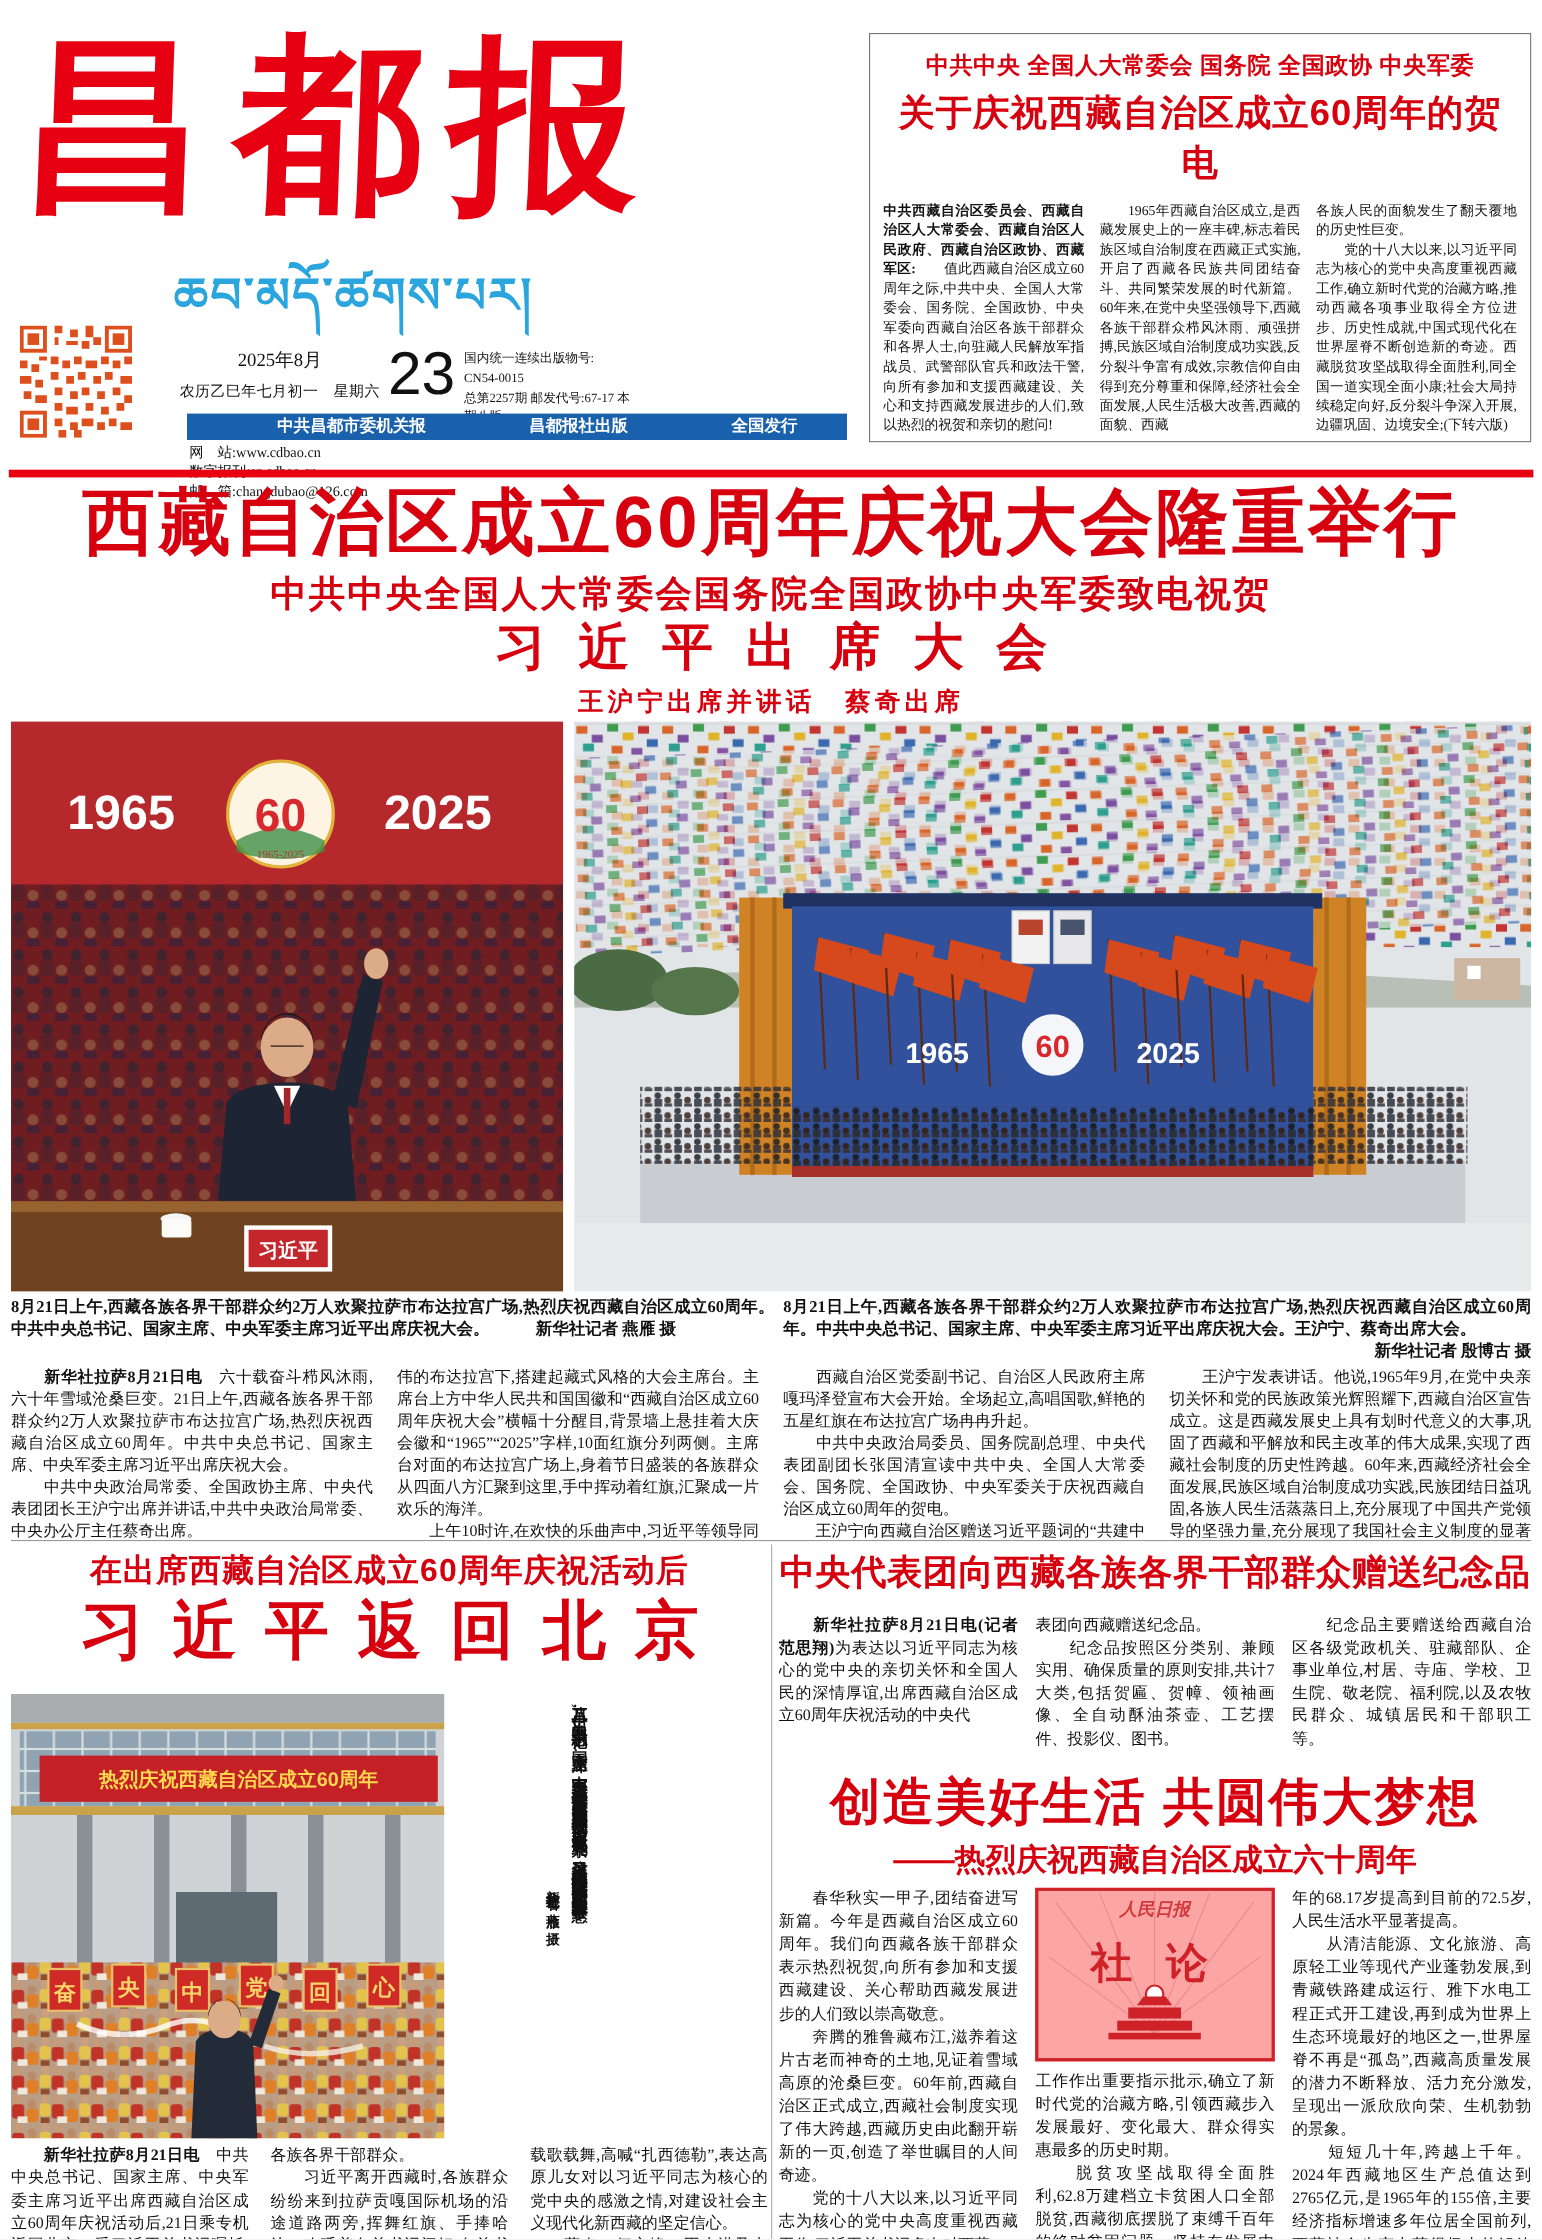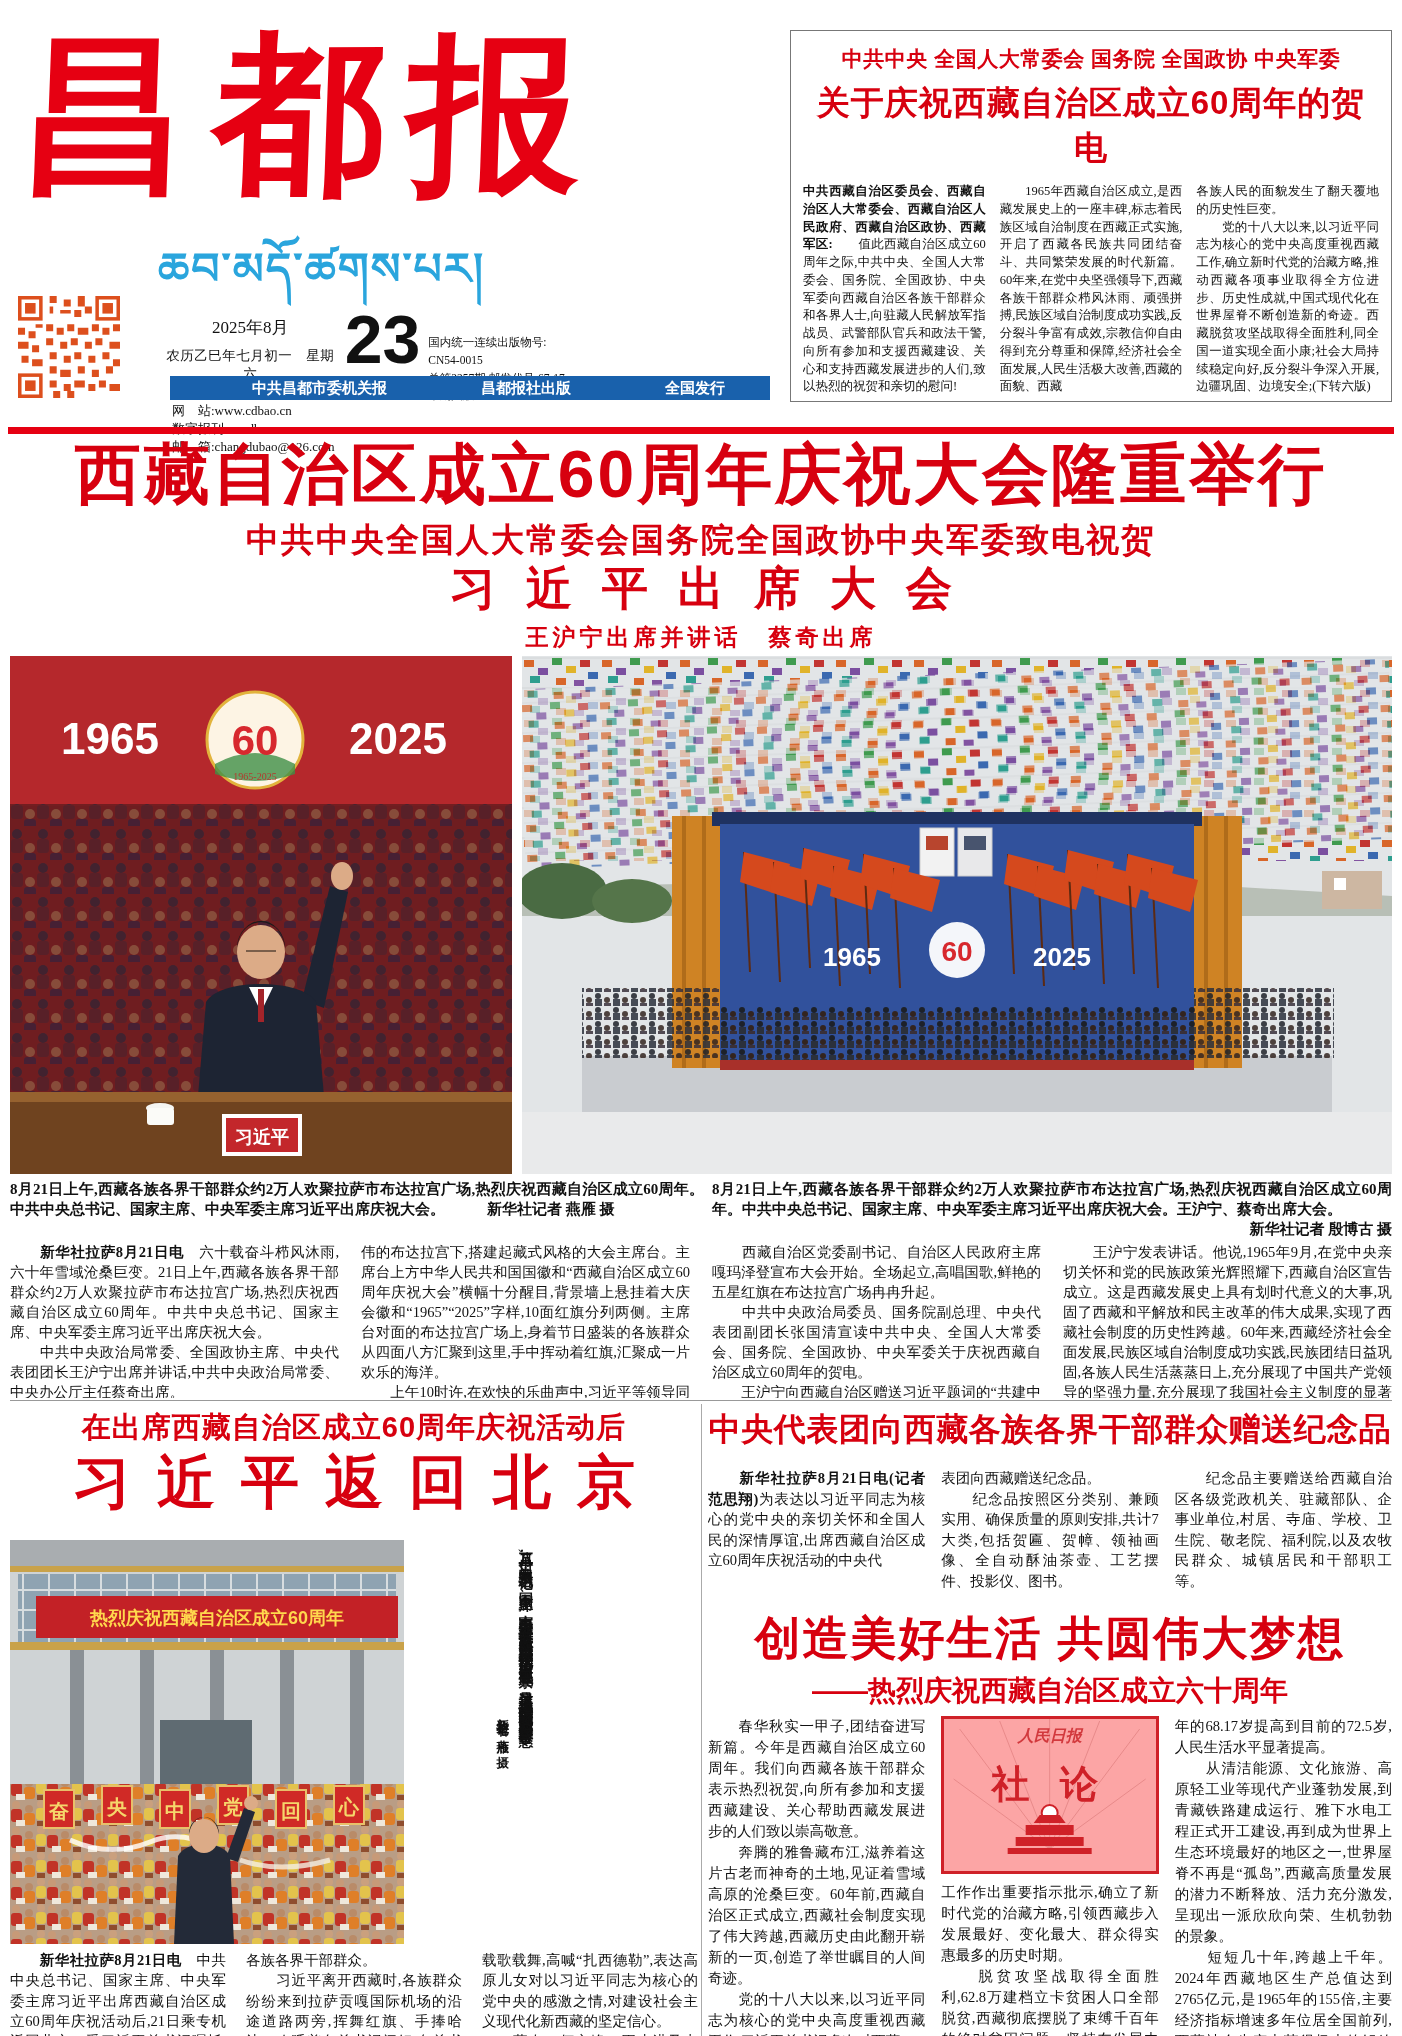--- a/index.html
+++ b/index.html
@@ -16,22 +16,22 @@
   .m-title{left:18px;top:4px;width:562px;height:236px;font-size:172px;line-height:224px;
            font-weight:bold;color:#e60012;text-align:justify;text-align-last:justify;
            transform:skewX(-2deg);}
   .m-tibetan{left:158px;top:244px;width:404px;font-size:44px;line-height:1.2;font-weight:bold;
              color:#2aa5dd;letter-spacing:2px;}
   .qr{left:18px;top:296px;width:102px;height:102px;}
   .dateblock{left:160px;top:310px;width:414px;height:64px;display:flex;align-items:flex-start;}
   .d-left{width:196px;text-align:center;}
   .d-month{font-size:17px;margin-top:6px;}
   .d-lunar{font-size:13.5px;margin-top:8px;letter-spacing:.5px;}
-  .d-day{font-size:68px;line-height:58px;font-weight:bold;margin:0 8px 0 4px;}
-  .d-right{width:158px;font-size:11.5px;line-height:1.55;margin-top:24px;}
+  .d-day{font-size:55px;line-height:58px;font-weight:normal;margin:0 8px 0 4px;}
+  .d-right{width:158px;font-size:11.5px;line-height:1.55;margin-top:8px;}
   .band{left:170px;top:376px;width:600px;height:24px;background:#1961ac;color:#fff;
         display:flex;justify-content:space-between;padding:0 45px 0 82px;box-sizing:border-box;
         font-size:15px;font-weight:bold;line-height:24px;}
   .contacts{left:172px;top:402px;width:600px;display:flex;justify-content:space-between;font-size:13px;flex-direction:column;}
 
   
   .telegram{left:790px;top:30px;width:602px;height:372px;border:1px solid #777;box-sizing:border-box;
             padding:10px 12px 8px 12px;}
   .t-kicker{font-size:21px;font-weight:bold;letter-spacing:.5px;margin-top:4px;}
   .t-title{font-size:33px;font-weight:bold;margin-top:8px;letter-spacing:1px;}

